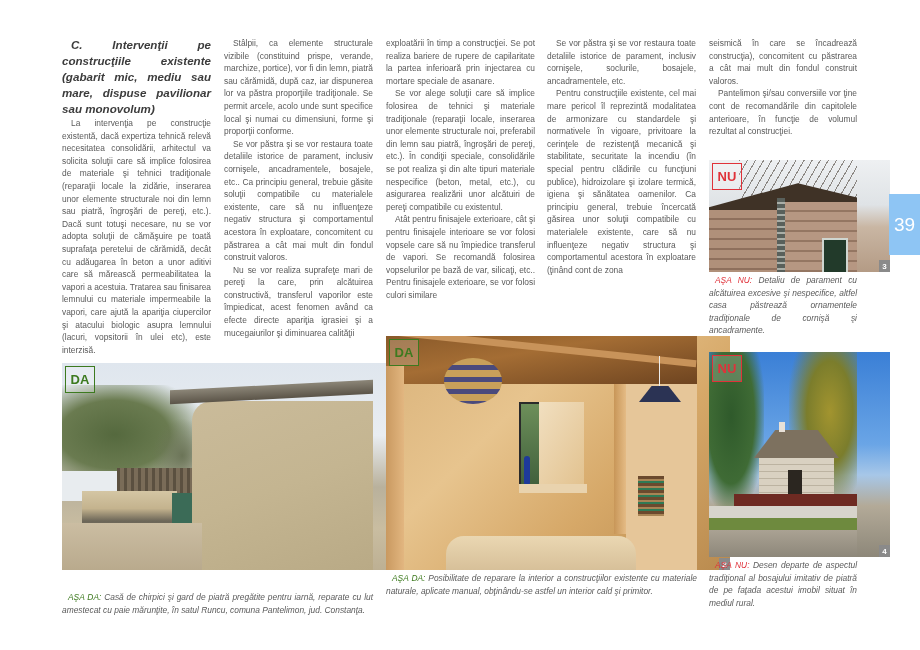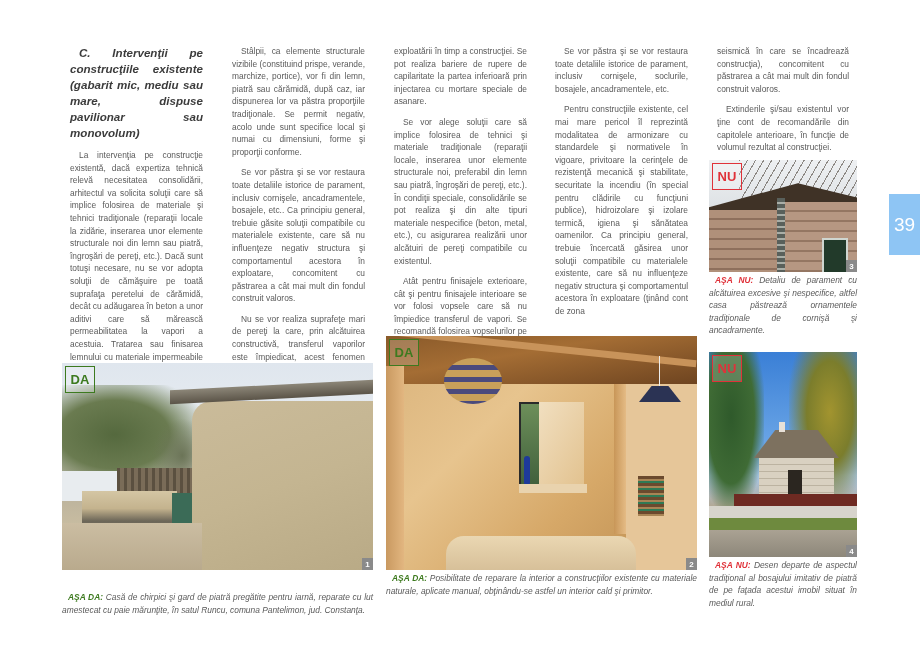--- a/index.html
+++ b/index.html
@@ -5,83 +5,83 @@
     html, body { margin: 0; padding: 0; }
     body {
       width: 920px; height: 650px; background: #ffffff; position: relative; overflow: hidden;
       font-family: "Liberation Sans", sans-serif; color: #555555;
     }
     .col {
       position: absolute; top: 37px; width: 150px;
       font-size: 8.4px; line-height: 12.6px; text-align: justify;
       color: #5a5a5a;
     }
-    .col p { margin: 8px; text-indent: 9px; }
+    .col p { margin: 0; text-indent: 9px; }
     .col p.noindent { text-indent: 0; }
     .heading {
       font-weight: bold; font-style: italic; font-size: 11.6px; line-height: 16px;
       color: #3c3c3c; text-align: justify; text-indent: 6px; margin: 0 0 14px 0;
     }
     .photo {
-      position: absolute; overflow: hidden;
+      position: absolute; overflow: hidden; padding-left: 33px;
     }
     .badge {
       position: absolute; top: 3px; left: 3px; width: 30px; height: 27px;
       border: 1.5px solid; box-sizing: border-box;
       font-weight: bold; font-size: 13px; display: flex; align-items: center; justify-content: center;
       background: rgba(255,255,255,0.2);
     }
     .badge.da { border-color: #3d7a1f; color: #3d7a1f; }
     .badge.nu { border-color: #e0323a; color: #e0323a; }
     .num {
       position: absolute; right: 0; bottom: 0; width: 11px; height: 12px;
       background: #8a8a8a; color: #fff; font-size: 8px; font-weight: bold;
       display: flex; align-items: center; justify-content: center;
     }
     .caption {
       position: absolute; font-size: 8.4px; line-height: 12.6px; font-style: italic;
       color: #5a5a5a; text-align: justify;
     }
-    .caption .lbl { font-weight: bold; }
+    .caption .lbl { font-weight: normal; }
     .caption .lbl.da { color: #3d7a1f; }
     .caption .lbl.nu { color: #e0323a; }
     .pagetab {
       position: absolute; left: 889px; top: 194px; width: 31px; height: 61px;
       background: #8ec5f4; color: #ffffff; font-size: 19px;
       display: flex; align-items: center; justify-content: center;
     }
   </style>
 </head>
 <body>
 
 <div class="col" style="left:62px; width:149px;">
   <p class="heading">C. Intervenţii pe construcţiile existente (gabarit mic, mediu sau mare, dispuse pavilionar sau monovolum)</p>
   <p>La intervenţia pe construcţie existentă, dacă expertiza tehnică relevă necesitatea consolidării, arhitectul va solicita soluţii care să implice folosirea de materiale şi tehnici tradiţionale (reparaţii locale la zidărie, inserarea unor elemente structurale noi din lemn sau piatră, îngroşări de pereţi, etc.). Dacă sunt totuşi necesare, nu se vor adopta soluţii de cămăşuire pe toată suprafaţa peretelui de cărămidă, decât cu adăugarea în beton a unor aditivi care să mărească permeabilitatea la vapori a acestuia. Tratarea sau finisarea lemnului cu materiale impermeabile la vapori, care ajută la apariţia ciupercilor şi atacului biologic asupra lemnului (lacuri, vopsitorii în ulei etc), este interzisă.</p>
 </div>
 
 <div class="col" style="left:224px; width:149px;">
-  <p>Stâlpii, ca elemente structurale vizibile (constituind prispe, verande, marchize, portice), vor fi din lemn, piatră sau cărămidă, după caz, iar dispunerea lor va păstra proporţiile tradiţionale. Se permit negativ, acolo unde sunt specifice local şi numai cu dimensiuni, forme şi proporţii conforme.</p>
+  <p>Stâlpii, ca elemente structurale vizibile (constituind prispe, verande, marchize, portice), vor fi din lemn, piatră sau cărămidă, după caz, iar dispunerea lor va păstra proporţiile tradiţionale. Se permit arcele, acolo unde sunt specifice local şi numai cu dimensiuni, forme şi proporţii conforme.</p>
   <p>Se vor păstra şi se vor restaura toate detaliile istorice de parament, inclusiv cornişele, ancadramentele, bosajele, etc.. Ca principiu general, trebuie găsite soluţii compatibile cu materialele existente, care să nu influenţeze negativ structura şi comportamentul acestora în exploatare, concomitent cu păstrarea a cât mai mult din fondul construit valoros.</p>
   <p>Nu se vor realiza suprafeţe mari de pereţi la care, prin alcătuirea constructivă, transferul vaporilor este împiedicat, acest fenomen având ca efecte directe apariţia igrasiei şi a mucegaiurilor şi diminuarea calităţii</p>
 </div>
 
 <div class="col" style="left:386px; width:149px;">
   <p class="noindent">exploatării în timp a construcţiei. Se pot realiza bariere de rupere de capilaritate la partea inferioară prin injectarea cu mortare speciale de asanare.</p>
   <p>Se vor alege soluţii care să implice folosirea de tehnici şi materiale tradiţionale (reparaţii locale, inserarea unor elemente structurale noi, preferabil din lemn sau piatră, îngroşări de pereţi, etc.). În condiţii speciale, consolidările se pot realiza şi din alte tipuri materiale nespecifice (beton, metal, etc.), cu asigurarea realizării unor alcătuiri de pereţi compatibile cu existentul.</p>
   <p>Atât pentru finisajele exterioare, cât şi pentru finisajele interioare se vor folosi vopsele care să nu împiedice transferul de vapori. Se recomandă folosirea vopselurilor pe bază de var, silicaţi, etc.. Pentru finisajele exterioare, se vor folosi culori similare</p>
 </div>
 
 <div class="col" style="left:547px; width:149px;">
   <p>Se vor păstra şi se vor restaura toate detaliile istorice de parament, inclusiv cornişele, soclurile, bosajele, ancadramentele, etc.</p>
   <p>Pentru construcţiile existente, cel mai mare pericol îl reprezintă modalitatea de armonizare cu standardele şi normativele în vigoare, privitoare la cerinţele de rezistenţă mecanică şi stabilitate, securitate la incendiu (în special pentru clădirile cu funcţiuni publice), hidroizolare şi izolare termică, igiena şi sănătatea oamenilor. Ca principiu general, trebuie încercată găsirea unor soluţii compatibile cu materialele existente, care să nu influenţeze negativ structura şi comportamentul acestora în exploatare (ţinând cont de zona</p>
 </div>
 
 <div class="col" style="left:709px; width:148px;">
   <p class="noindent">seismică în care se încadrează construcţia), concomitent cu păstrarea a cât mai mult din fondul construit valoros.</p>
-  <p>Extinderile şi/sau existentul vor ţine cont de recomandările din capitolele anterioare, în funcţie de volumul rezultat al construcţiei.</p>
+  <p>Pantelimon şi/sau conversiile vor ţine cont de recomandările din capitolele anterioare, în funcţie de volumul rezultat al construcţiei.</p>
 </div>
 
 <div class="photo" style="left:62px; top:363px; width:311px; height:207px; background: linear-gradient(180deg,#dfe6ee 0%,#e9edf1 35%,#b9b19c 60%,#c9bda1 80%,#bdb093 100%);">
 
   <div style="position:absolute; left:0; top:22px; width:150px; height:110px; background: radial-gradient(ellipse at 35% 45%, #55693e 0%, #6a7b50 40%, rgba(120,130,100,0) 70%);"></div>
   <div style="position:absolute; left:90px; top:55px; width:60px; height:75px; background: radial-gradient(ellipse at 50% 50%, #6b7457 0%, rgba(120,130,100,0) 70%);"></div>
 
   <div style="position:absolute; left:0; top:108px; width:55px; height:30px; background:#e8ecef;"></div>
 
   <div style="position:absolute; left:55px; top:105px; width:95px; height:30px; background: repeating-linear-gradient(90deg,#5b5040 0 3px,#7a6c58 3px 7px);"></div>

